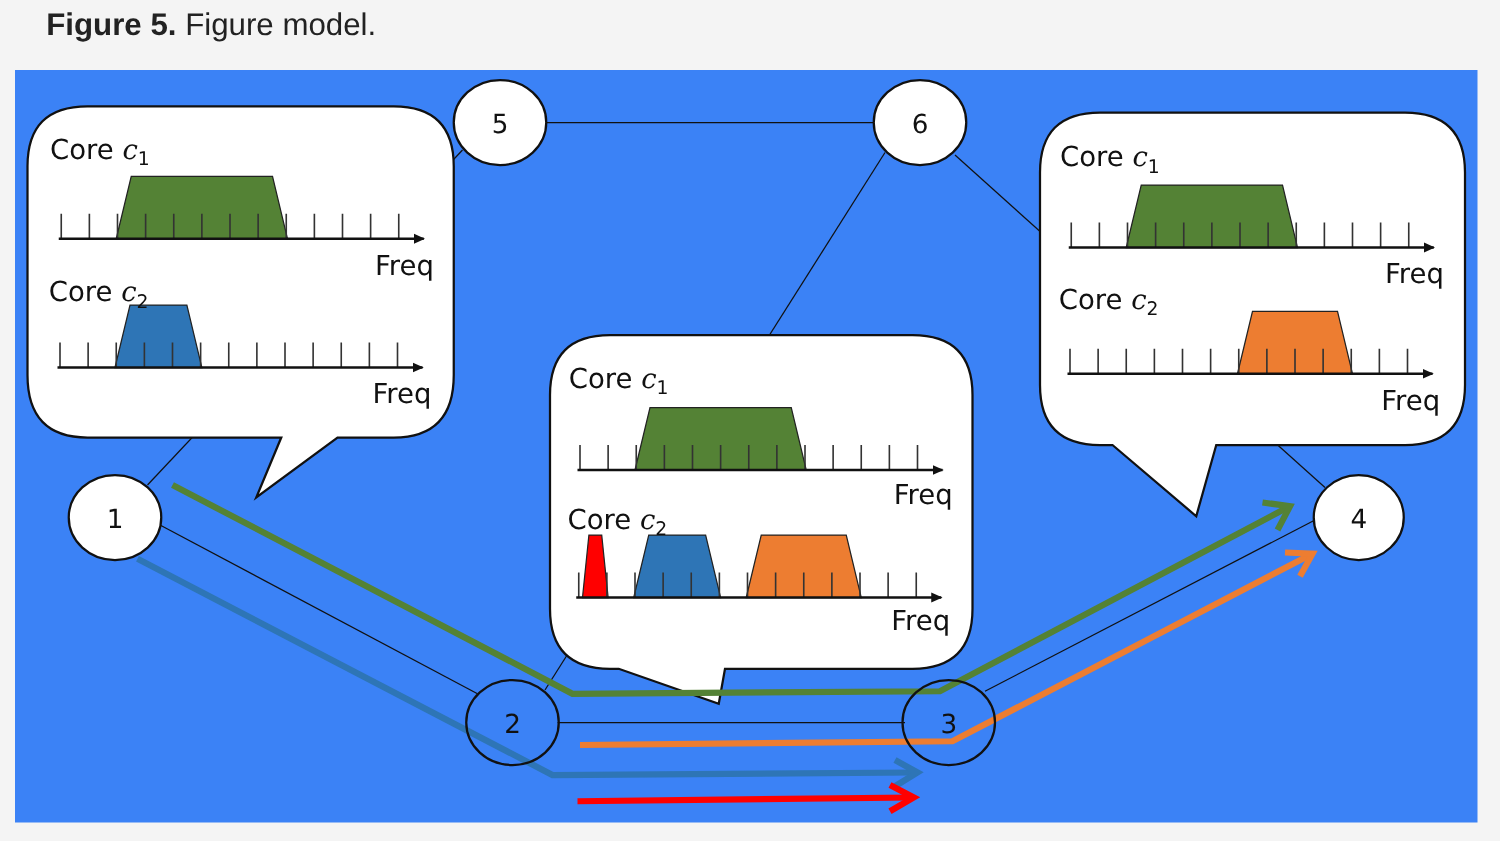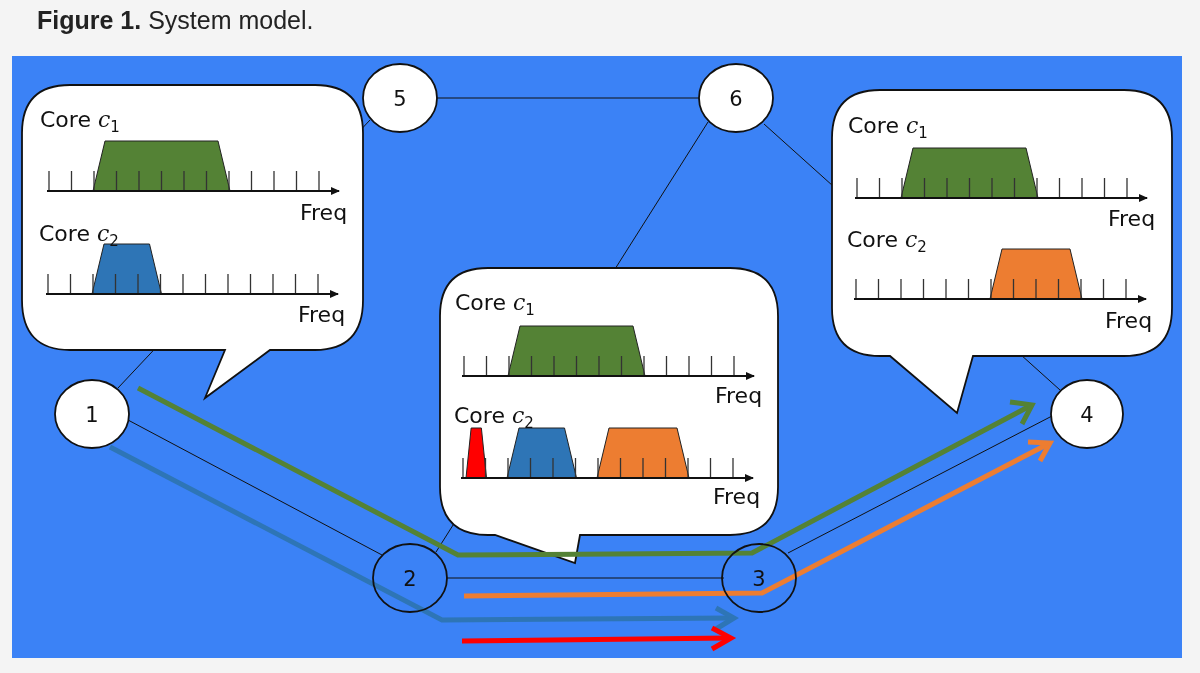--- a/index.html
+++ b/index.html
@@ -20,21 +20,21 @@
   }
   svg { position: absolute; left: 0; top: 0; }
   .lbl { font-family: "DejaVu Sans", sans-serif; font-size: 22px; fill: #111; }
   .sub { font-family: "DejaVu Sans", sans-serif; font-size: 15px; fill: #111; }
   .ital { font-family: "DejaVu Serif", serif; font-style: italic; font-size: 22px; fill: #111; }
   .node-txt { font-family: "DejaVu Sans", sans-serif; font-size: 21px; fill: #111; }
 </style>
 </head>
 <body>
 
-<div class="caption"><b>Figure 1.</b><span> System model.</span></div>
+<div class="caption"><b>Figure 5.</b><span> Figure model.</span></div>
 
 <div class="panel">
 <svg width="1170" height="602" viewBox="12 56 1170 602">
   <defs>
     <marker id="ah-black" markerWidth="10" markerHeight="10" refX="8" refY="5" orient="auto" markerUnits="userSpaceOnUse">
       <path d="M0,1 L9,5 L0,9 Z" fill="#111"></path>
     </marker>
   </defs>
 
   <g stroke="#111" stroke-width="1" fill="none">

